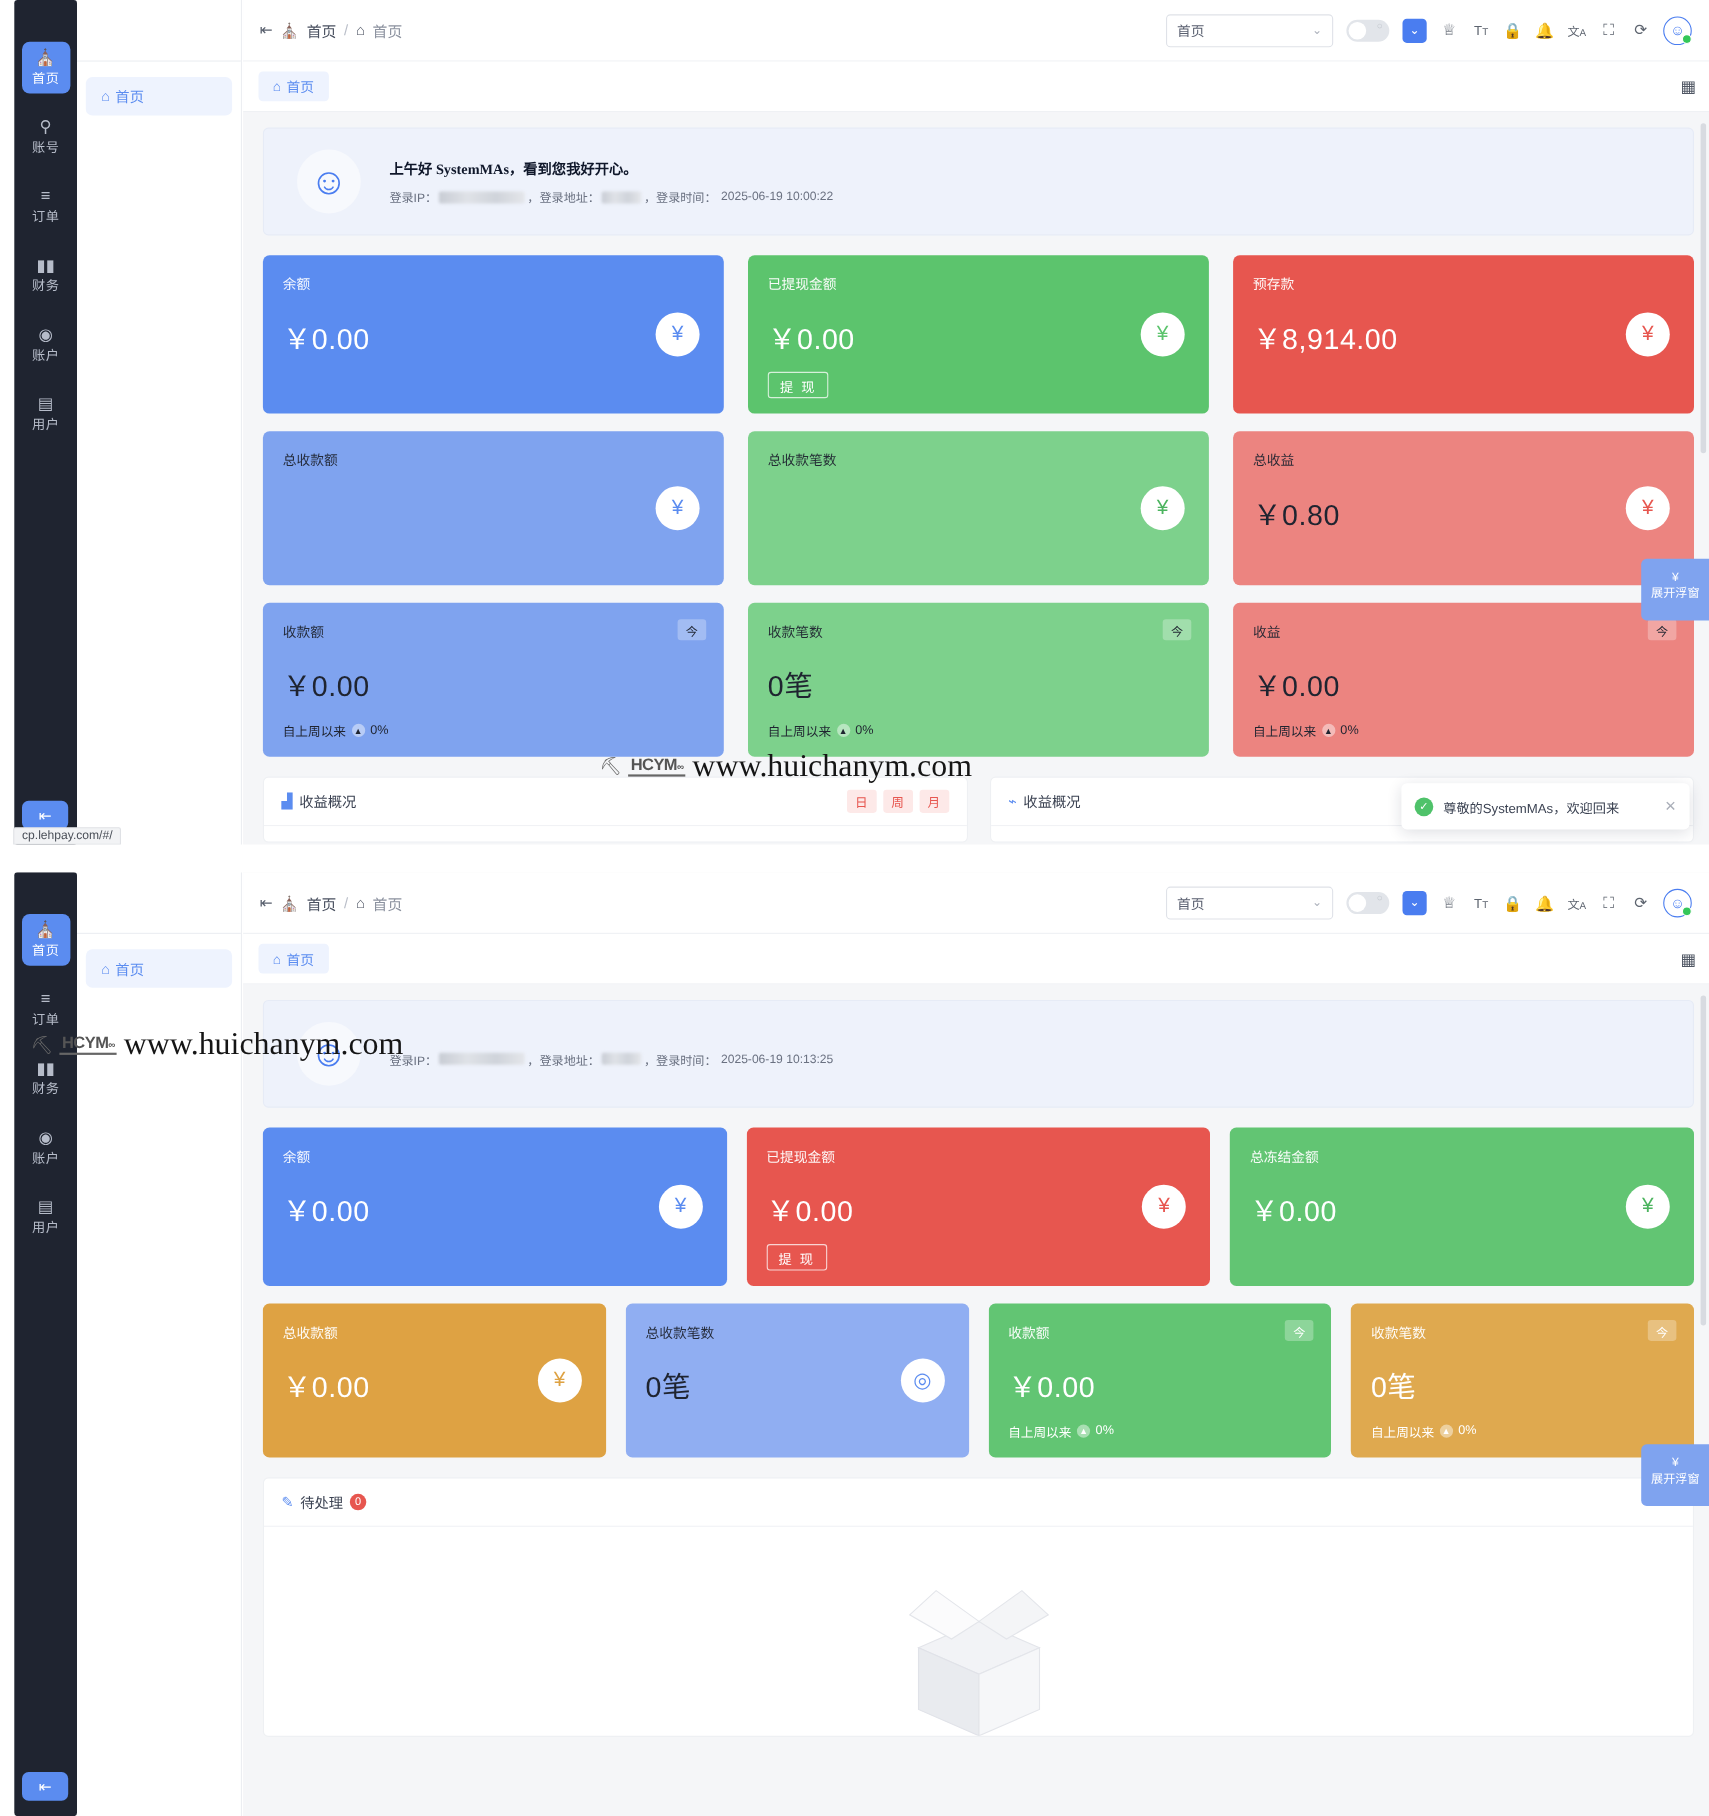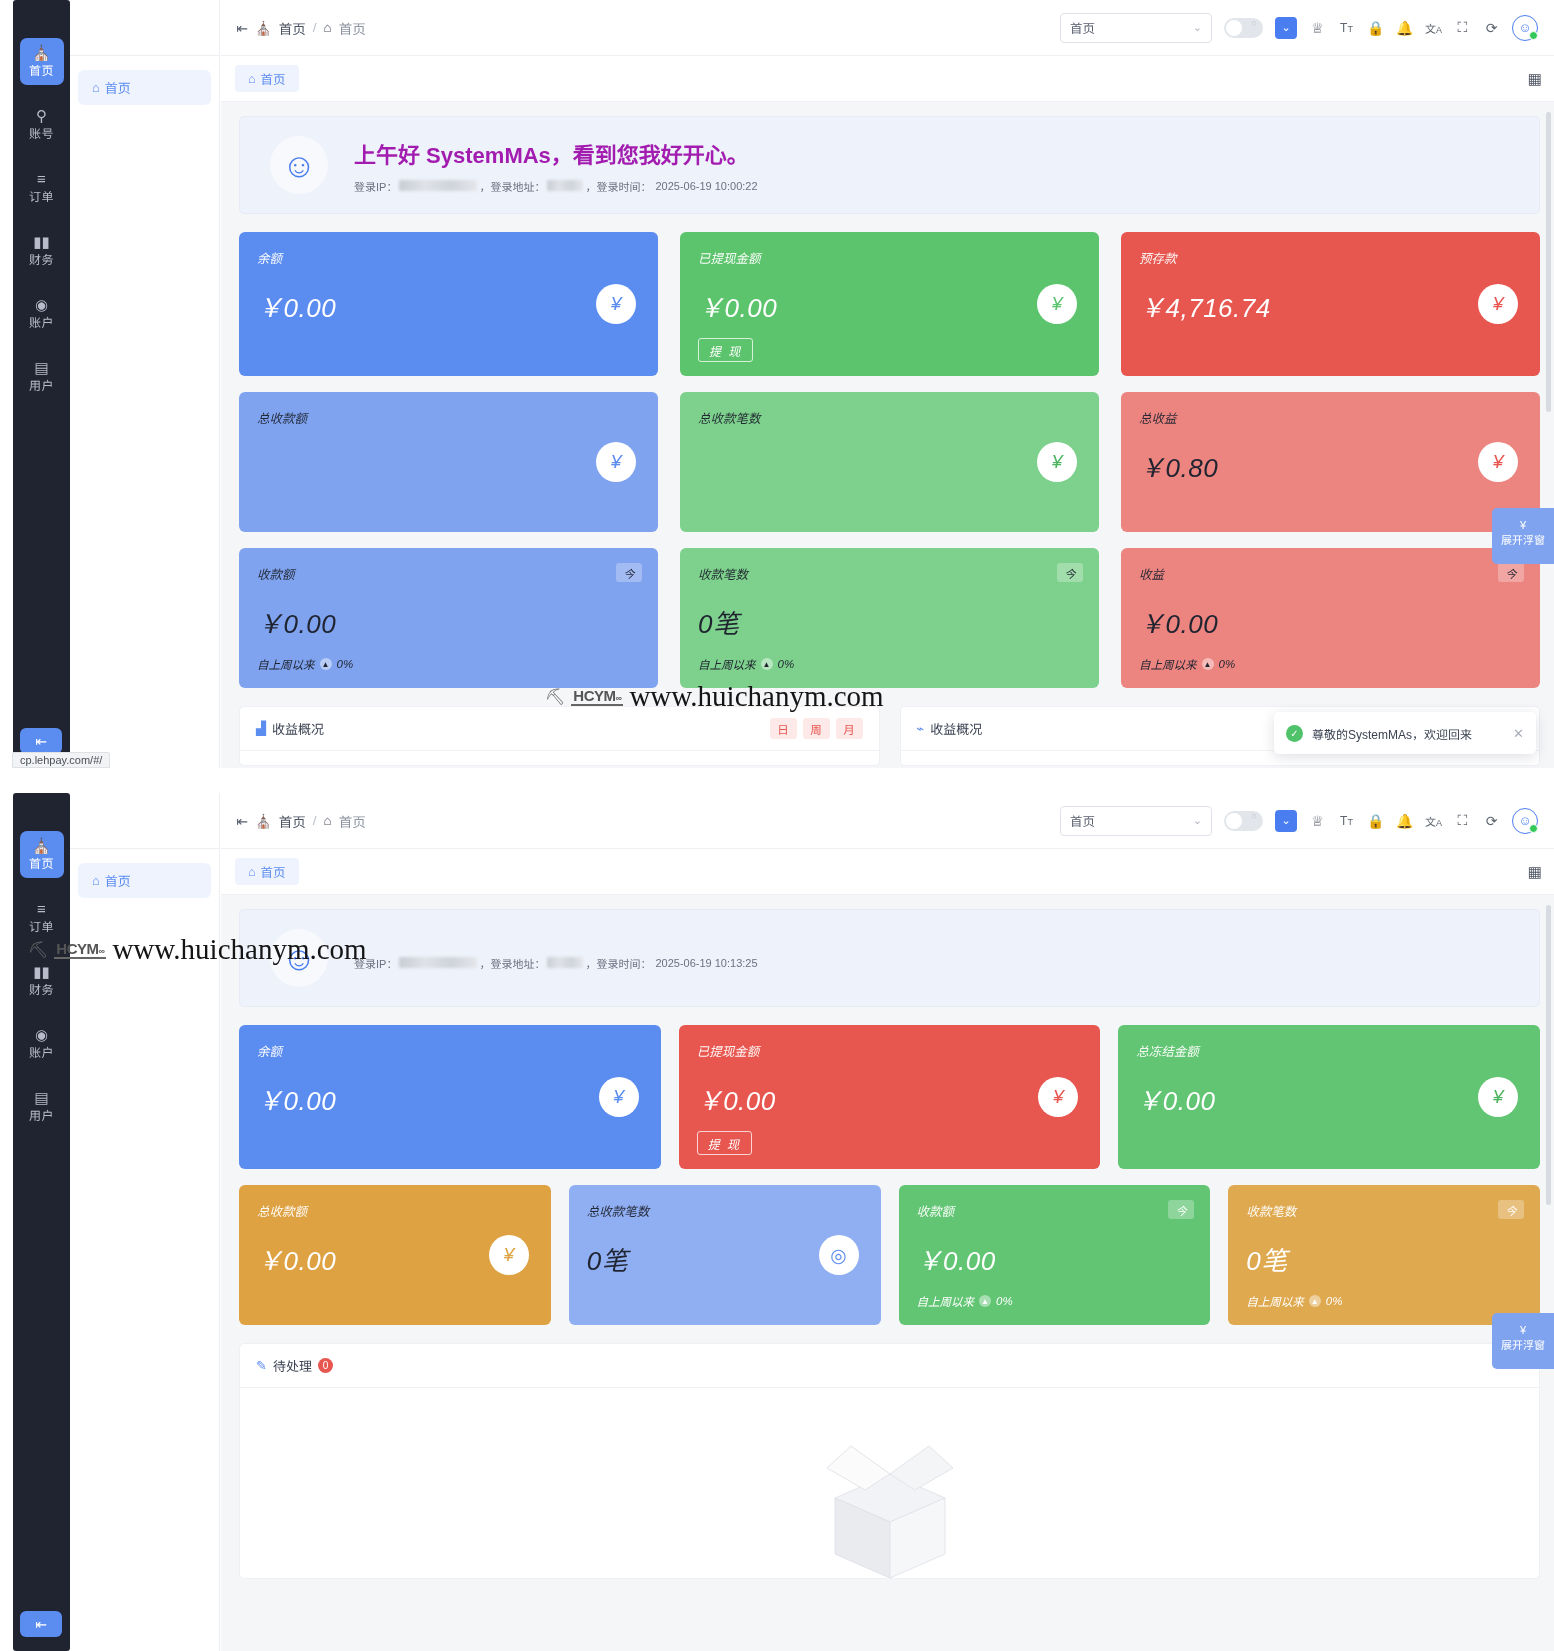--- a/index.html
+++ b/index.html
@@ -58,29 +58,29 @@
     display: flex; align-items: center; gap: 5px; padding: 0 13px; cursor: pointer; }
   .grid-ic { margin-left: auto; color: #4f5663; font-size: 15px; cursor: pointer; letter-spacing:-2px;}
 
   .scrollwrap { position: absolute; top: 102px; left: 0; right: 0; bottom: 0; padding: 14px 14px 0 18px; }
   .scrollbar { position: absolute; right: 3px; top: 10px; width: 5px; height: 300px; border-radius: 3px; background: #d8dbe1; }
 
   .hello { background: #eef2fb; border: 1px solid #e6ebf6; border-radius: 5px; height: 98px;
     display: flex; align-items: center; padding: 0 30px; gap: 26px; }
   .hello-av { width: 58px; height: 58px; border-radius: 50%; background: #f7f9fd;
     display: flex; align-items: center; justify-content: center; color: #4a7df0; font-size: 34px; }
-  .hello-t1 { font-size: 22px; font-weight: bold; color: #a21caf; }
+  .hello-t1 { font-size: 13px; font-weight: bold; color: #0f172a; font-family: Liberation Serif, serif; }
   .hello-t2 { font-size: 11px; color: #6a7181; margin-top: 9px; display: flex; align-items: center; flex-wrap: wrap; }
   .blur { display:inline-block; background: linear-gradient(90deg,#c8ccd4,#dfe2e7,#cfd3da,#e4e6ea);
     border-radius: 2px; height: 11px; vertical-align: middle; filter: blur(1.4px); margin: 0 2px; }
 
   .cards { display: grid; grid-template-columns: repeat(3, 1fr); gap: 16px 22px; margin-top: 18px; }
   .cardsB { display: grid; grid-template-columns: repeat(3, 1fr); gap: 16px 18px; margin-top: 18px; }
   .cardsB2 { display: grid; grid-template-columns: repeat(4, 1fr); gap: 16px 18px; margin-top: 16px; }
-  .card { border-radius: 6px; padding: 16px 18px 14px 18px; position: relative; color: #fff; min-height: 140px; font-style: italic; }
+  .card { border-radius: 6px; padding: 16px 18px 14px 18px; position: relative; color: #fff; min-height: 140px; }
   .card .clab { font-size: 12.5px; opacity: .95; }
   .card .cval { font-size: 26px; margin-top: 20px; letter-spacing: .5px; font-weight: 400; }
   .card .cico { position: absolute; right: 22px; top: 50%; transform: translateY(-50%);
     width: 40px; height: 40px; border-radius: 50%; background: #fff;
     display: flex; align-items: center; justify-content: center; font-size: 19px; }
   .card .cbtn { margin-top: 14px; display: inline-flex; align-items: center; height: 24px; padding: 0 10px;
     border: 1px solid rgba(255,255,255,.75); border-radius: 3px; font-size: 12px; letter-spacing: 2px; cursor: pointer; }
   .card .cchip { position: absolute; right: 16px; top: 15px; width: 26px; height: 19px; border-radius: 3px;
     background: rgba(255,255,255,.28); font-size: 11px; display: flex; align-items: center; justify-content: center; }
   .card .cfoot { font-size: 11.5px; margin-top: 16px; display: flex; align-items: center; gap: 5px; }
@@ -243,21 +243,21 @@
           <div class="card c-green">
     <div class="clab">已提现金额</div>
     <div class="cval">￥0.00</div>
     <div class="cbtn">提 现</div>
     
     
     <div class="cico">¥</div>
   </div>
           <div class="card c-red">
     <div class="clab">预存款</div>
-    <div class="cval">￥4,716.74</div>
+    <div class="cval">￥8,914.00</div>
 
     <div class="cico">¥</div>
   </div>
           <div class="card c-blue2">
     <div class="clab">总收款额</div>
 
     <div class="cico">¥</div>
   </div>
           <div class="card c-green2">
     <div class="clab">总收款笔数</div>

